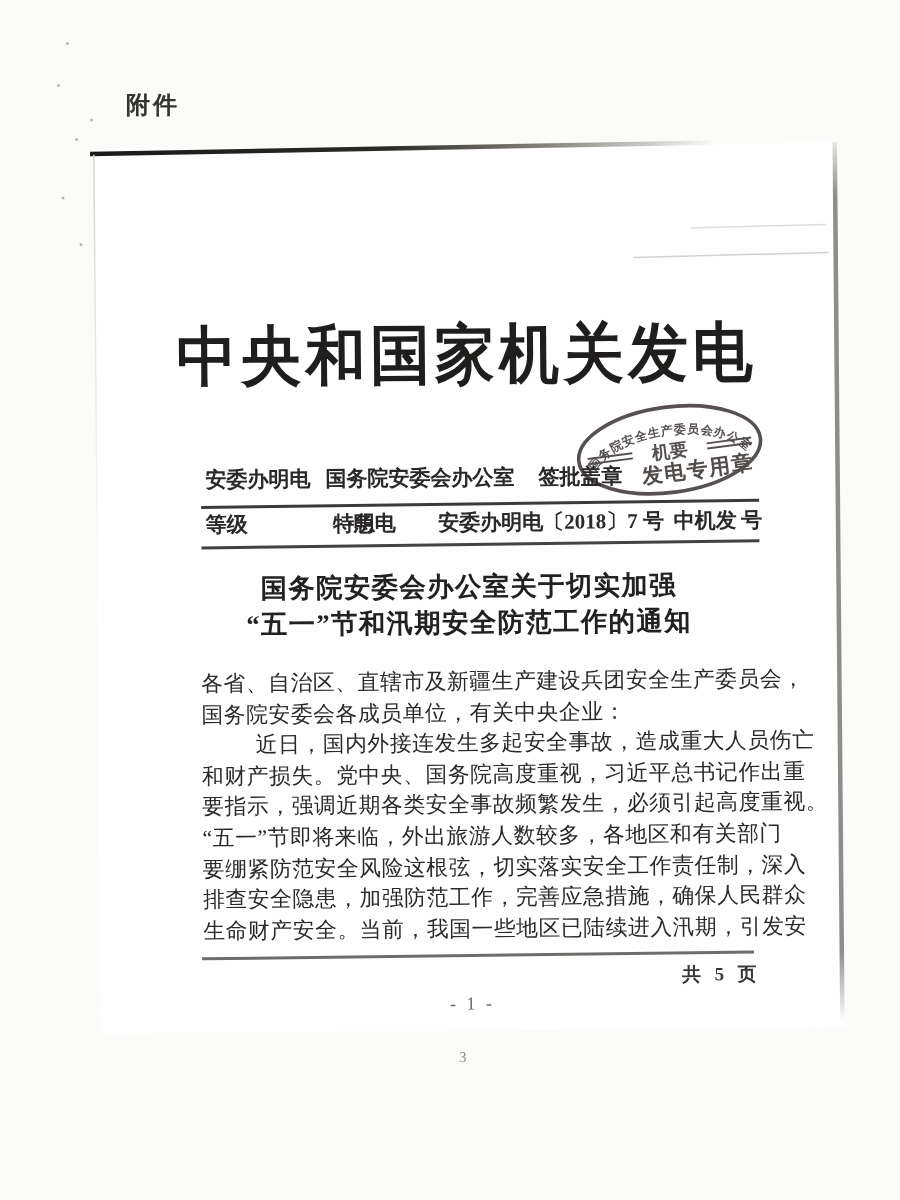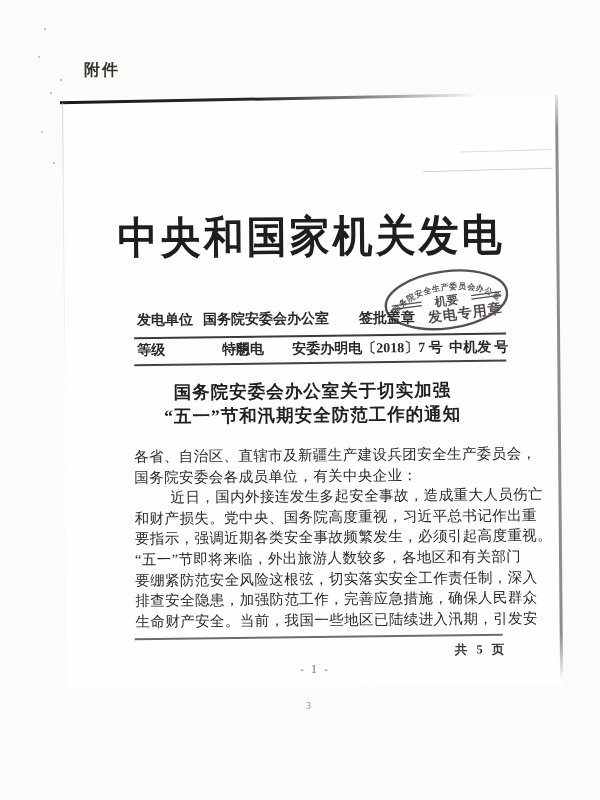--- a/index.html
+++ b/index.html
@@ -121,21 +121,21 @@
         <line x1="10" y1="31" x2="40" y2="31" stroke="#565150" stroke-width="1.3"></line>
         <line x1="10" y1="34.5" x2="40" y2="34.5" stroke="#565150" stroke-width="1.3"></line>
         <line x1="90" y1="31" x2="120" y2="31" stroke="#565150" stroke-width="1.3"></line>
         <line x1="90" y1="34.5" x2="120" y2="34.5" stroke="#565150" stroke-width="1.3"></line>
         <text x="65" y="37" text-anchor="middle" font-size="12" font-weight="bold" fill="#565150" font-family="Liberation Serif, DejaVu Serif, serif">机要</text>
         <text x="82" y="52" text-anchor="middle" font-size="14" font-weight="bold" fill="#514c4a" letter-spacing="1" font-family="Liberation Serif, DejaVu Serif, serif">发电专用章</text>
       </svg>
     </div>
 
     <div class="meta-row1">
-      <span>发电单位</span><span class="issuer-value">国务院安委会办公室</span>
+      <span>安委办明电</span><span class="issuer-value">国务院安委会办公室</span>
       <span class="sign-seal">签批盖章</span>
     </div>
 
     <div class="divider d1"></div>
 
     <div class="meta-row2">
       <span class="grade-label">等级</span>
       <span class="grade-value">特急</span>
       <span class="channel-value">·明电</span>
       <span class="doc-number">安委办明电〔2018〕7 号</span>

